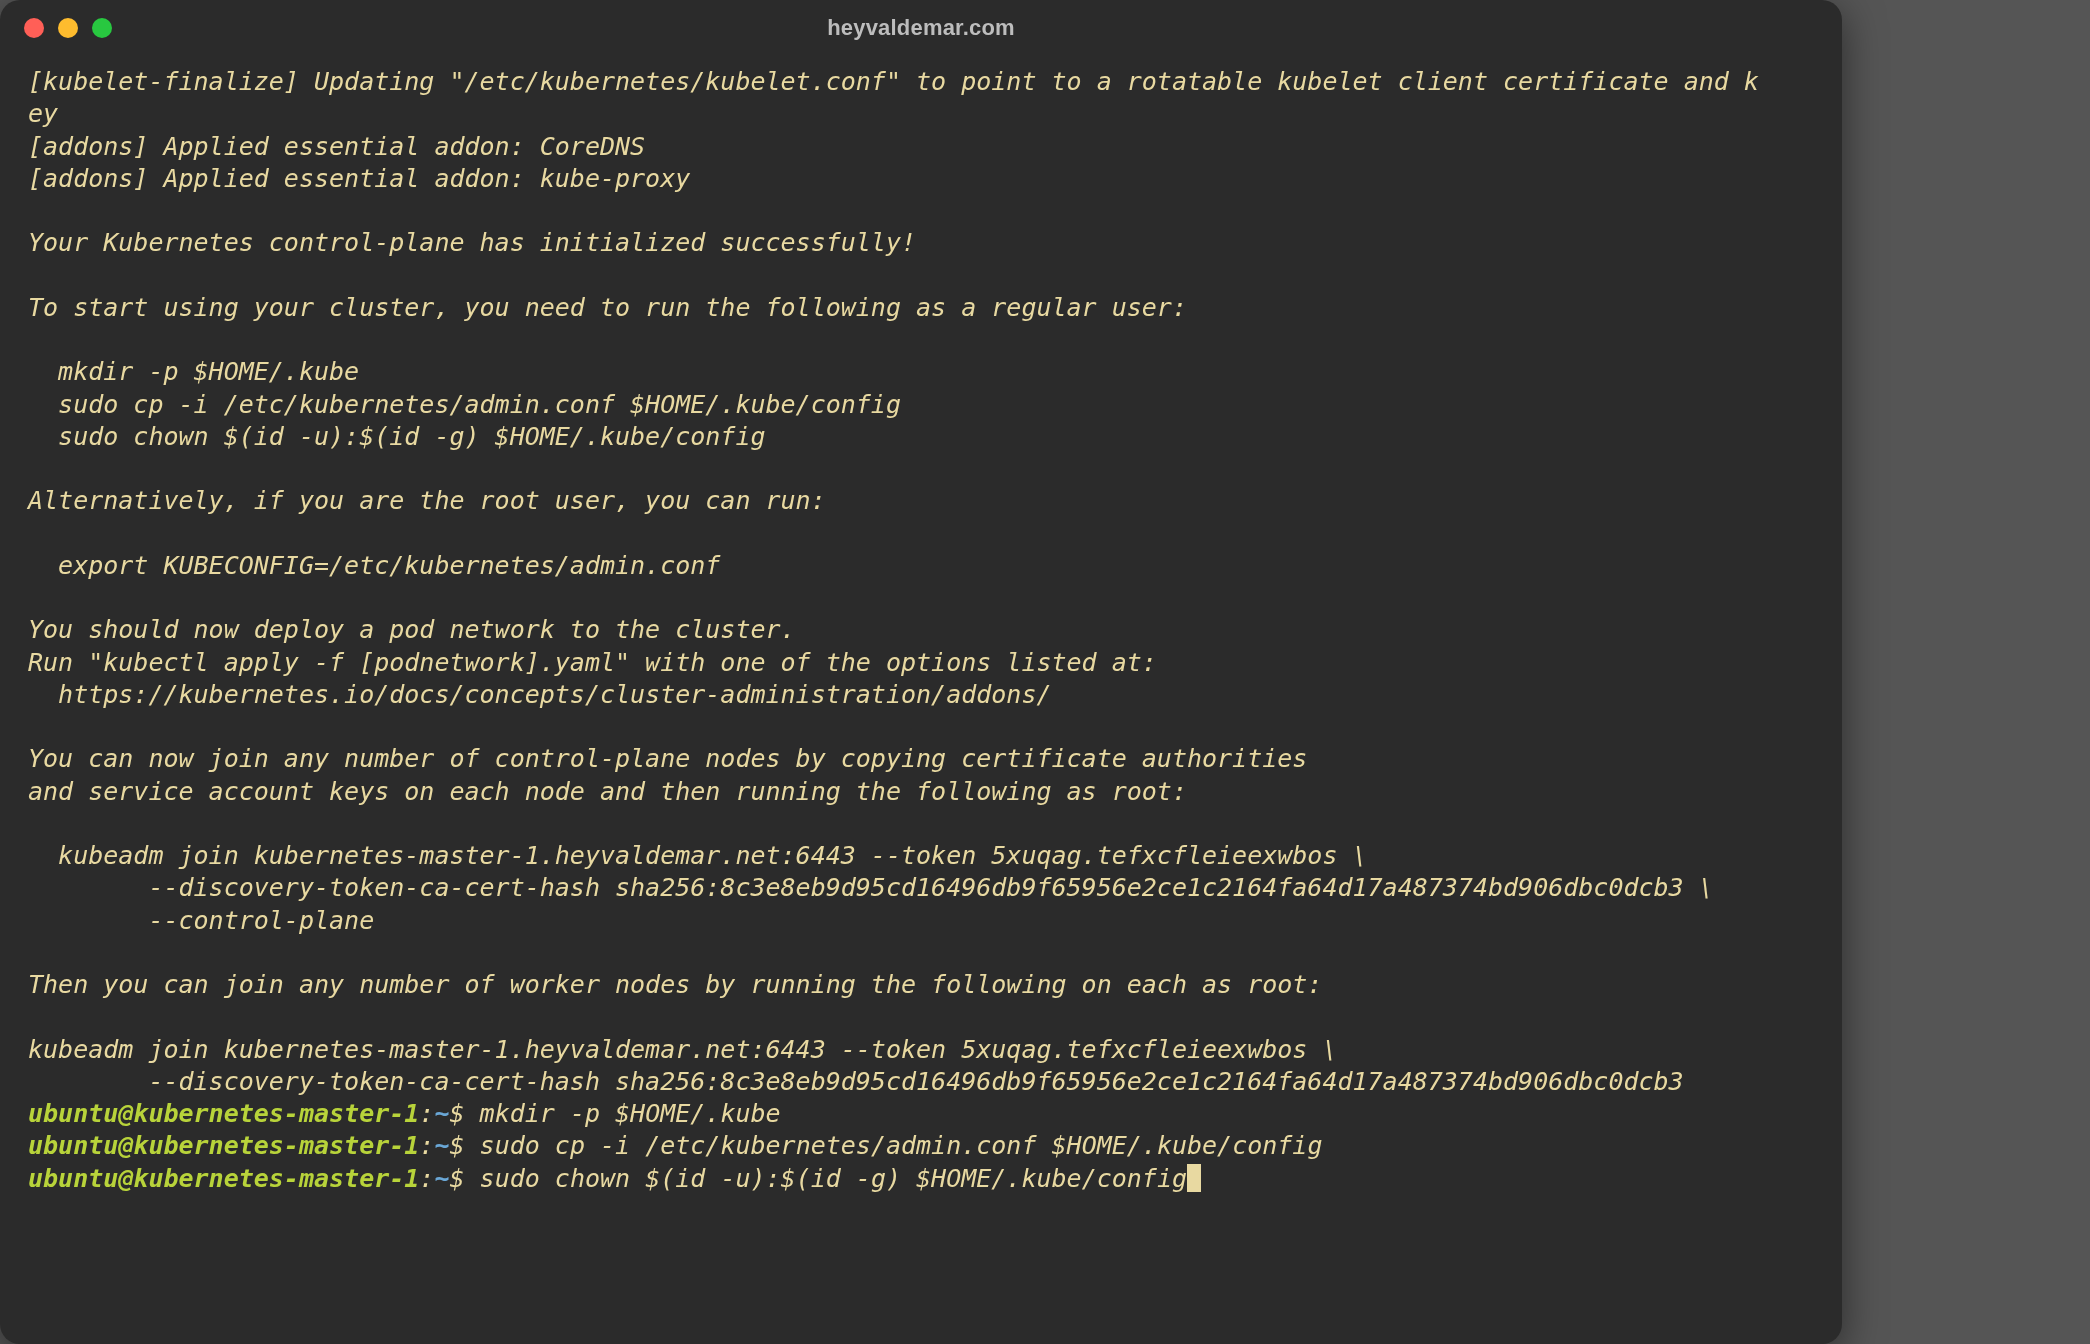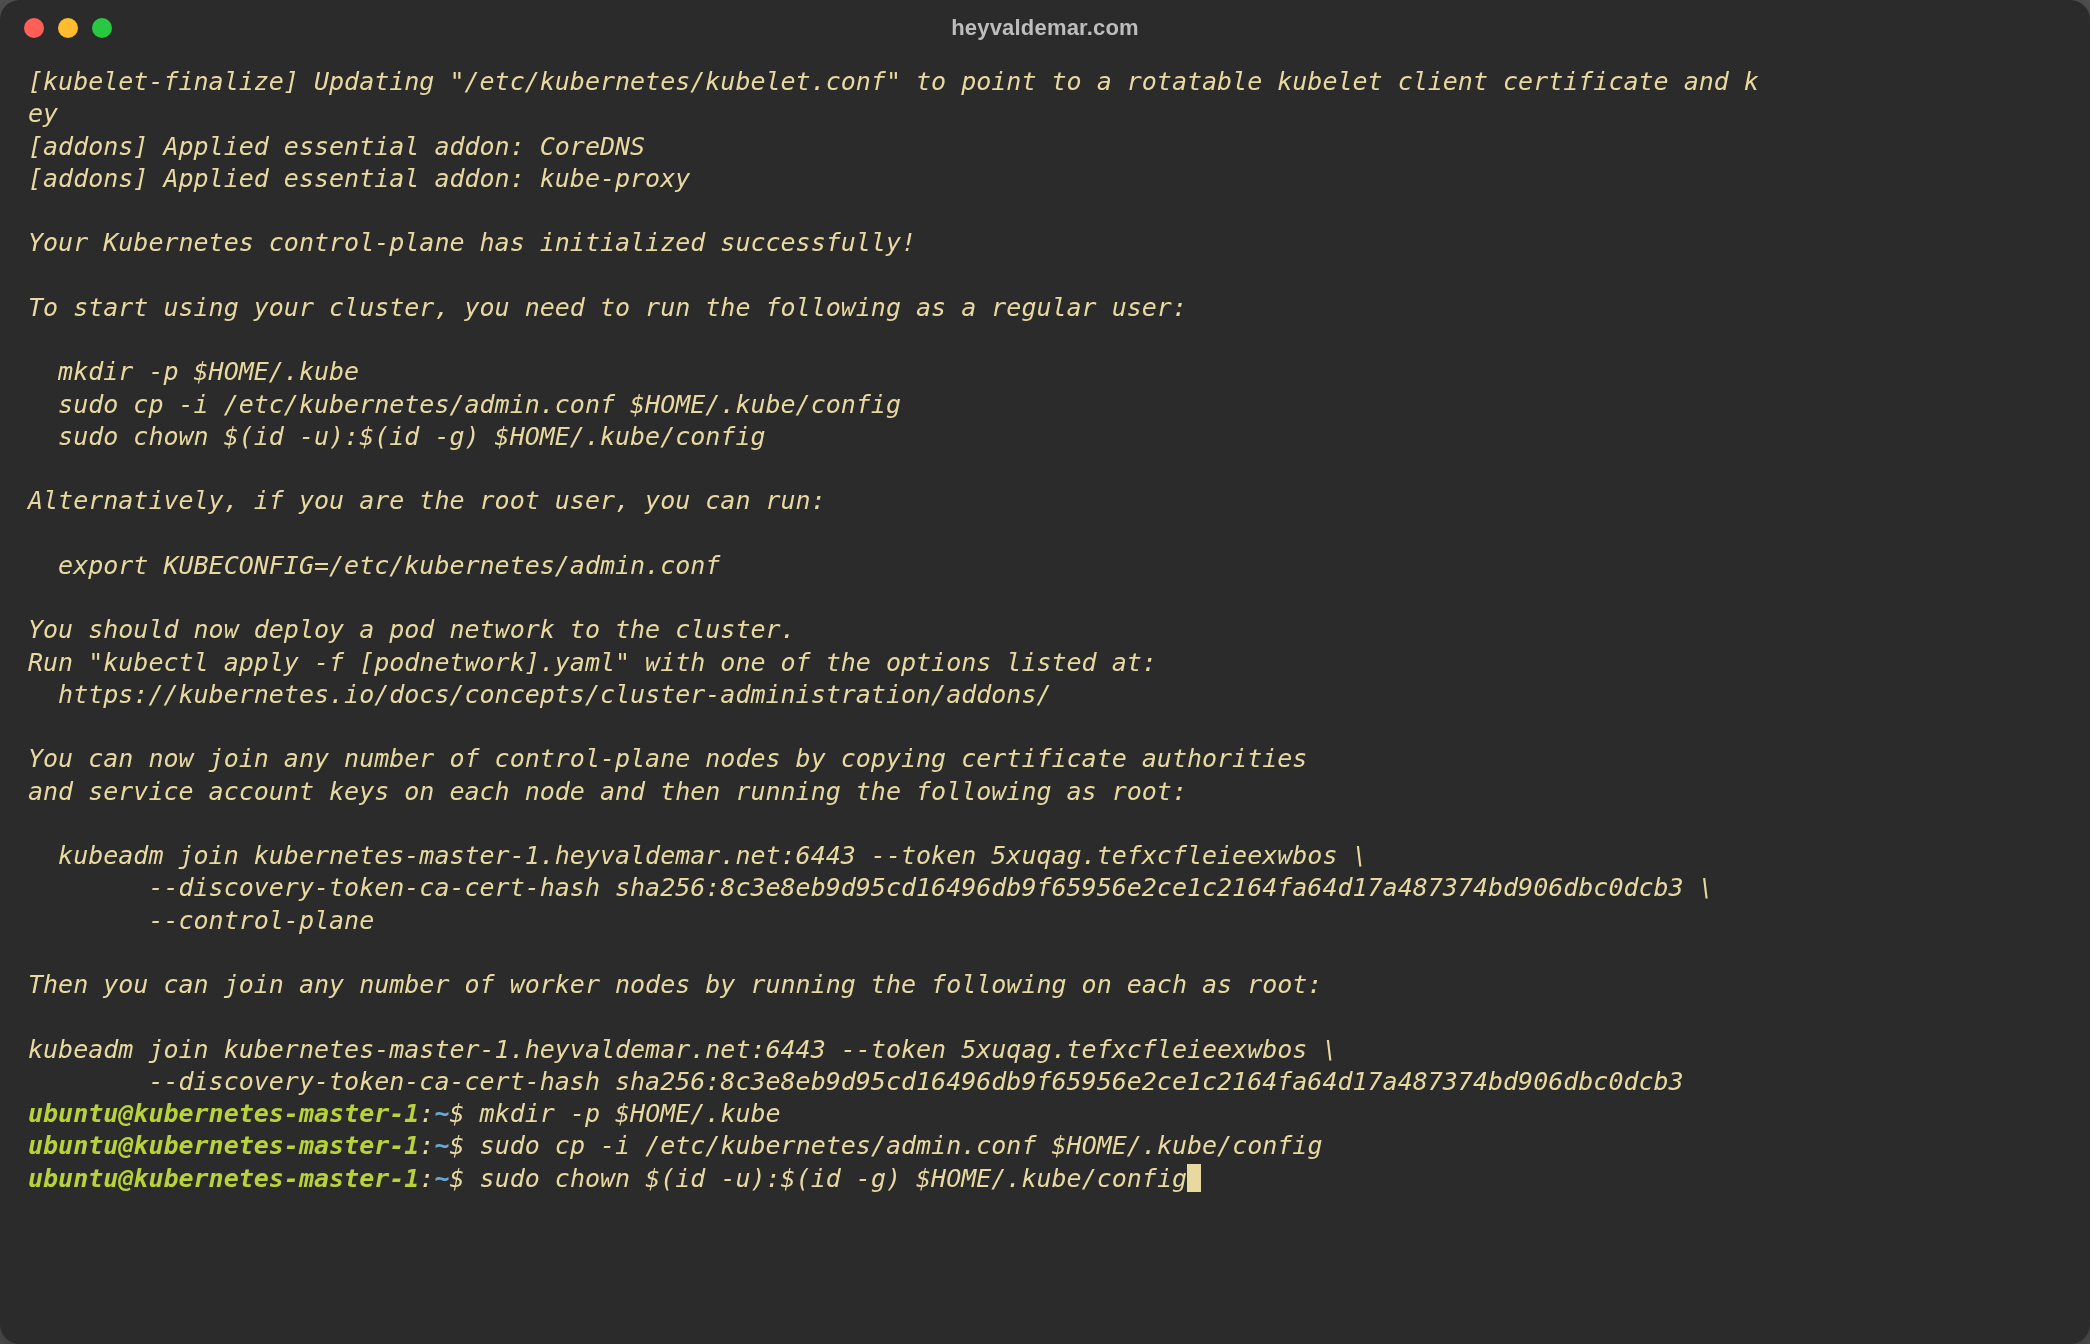--- a/index.html
+++ b/index.html
@@ -7,21 +7,21 @@
     padding: 0;
     background: #555;
     width: 2090px;
     height: 1344px;
     overflow: hidden;
   }
   .terminal-window {
     position: absolute;
     top: 0;
     left: 0;
-    width: 2090px;
+    width: 1842px;
     height: 1344px;
     background: #2b2b2b;
     border-radius: 20px;
     box-shadow: 0 10px 40px rgba(0,0,0,0.5);
     overflow: hidden;
     font-family: "SF Mono", "Menlo", "Consolas", monospace;
   }
   .titlebar {
     height: 56px;
     position: relative;

